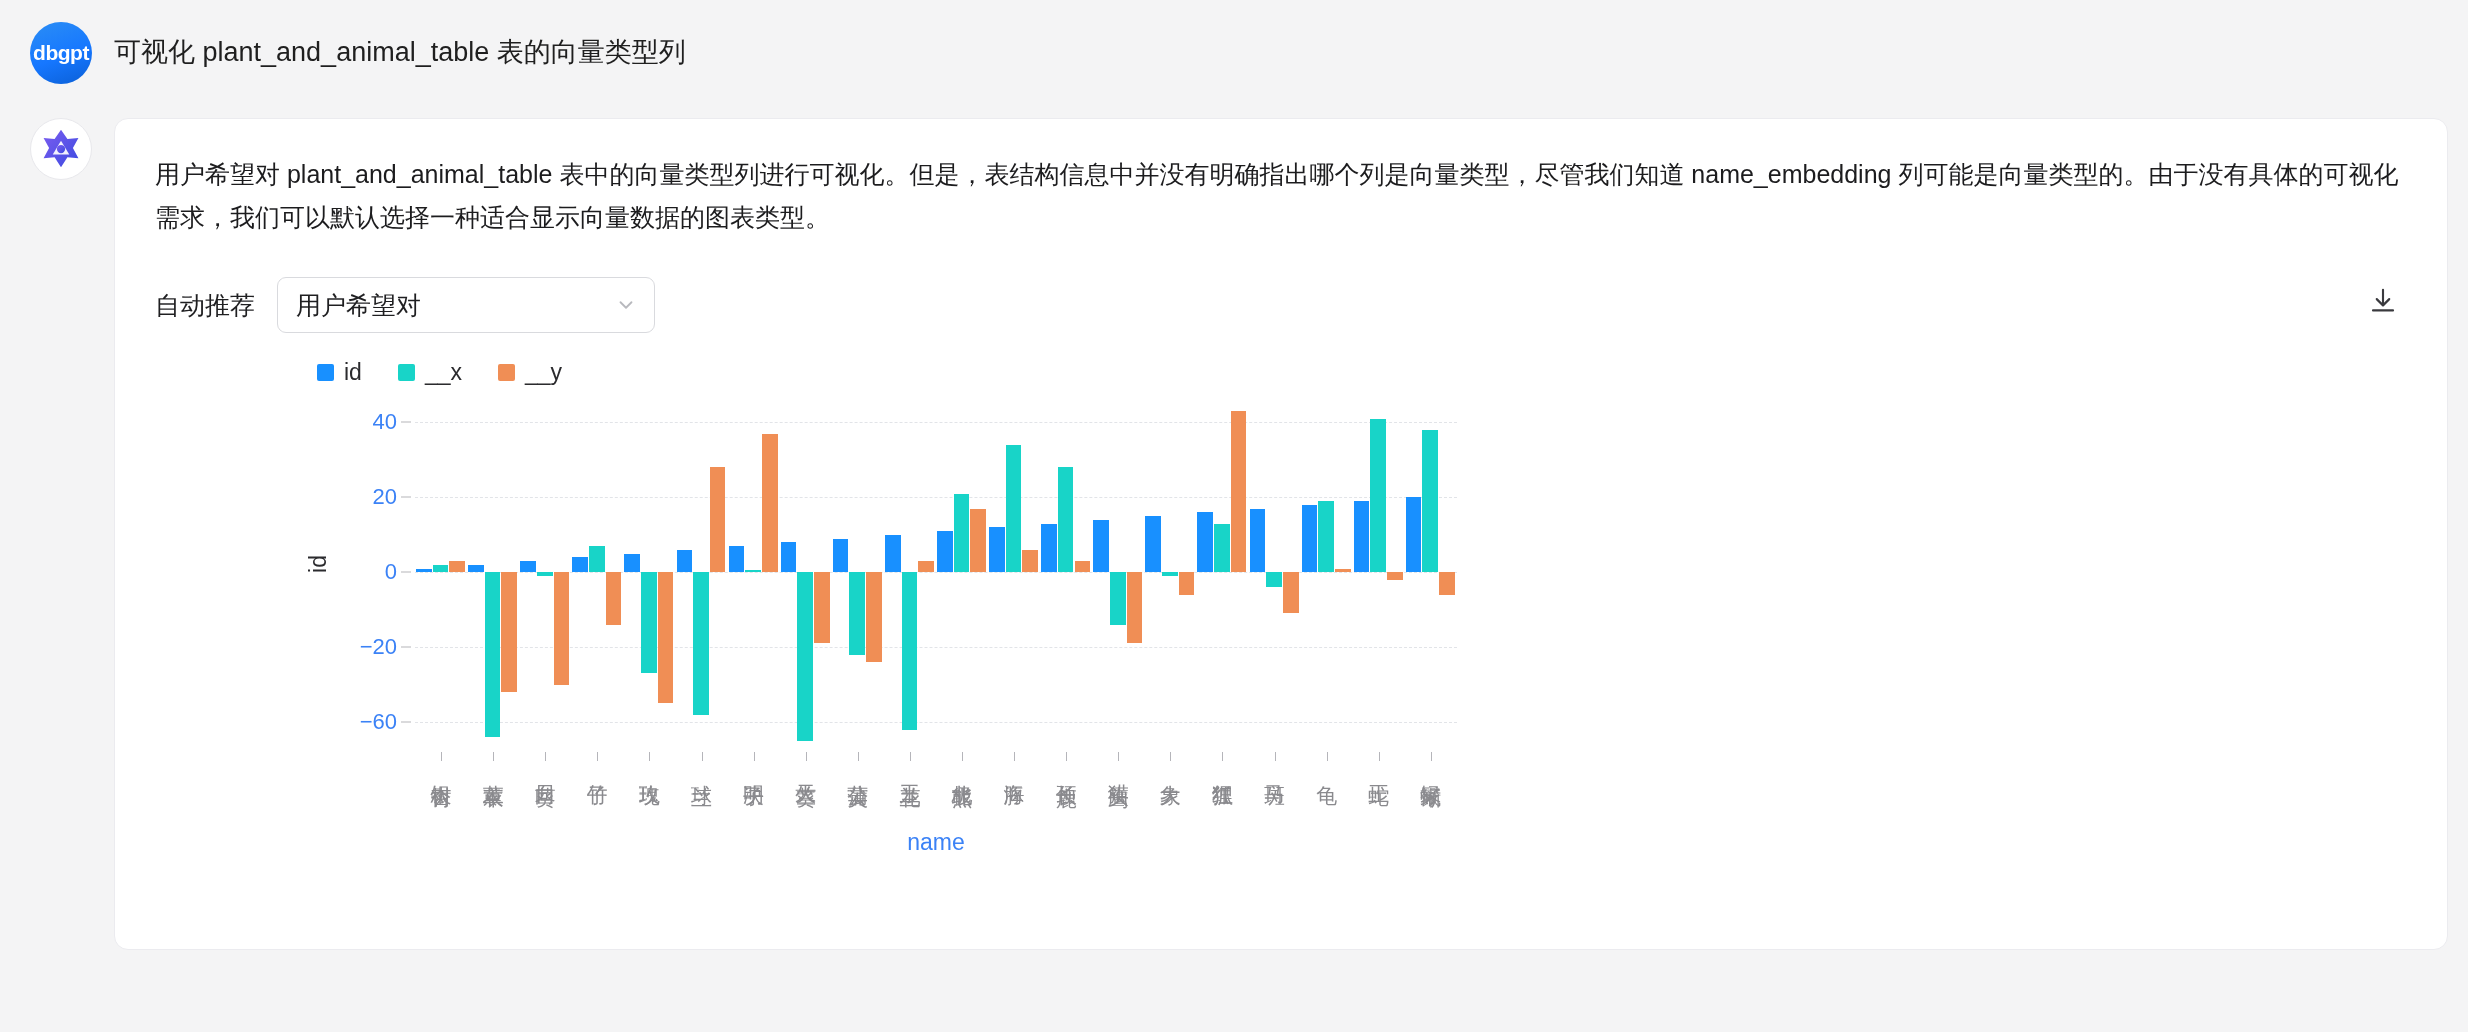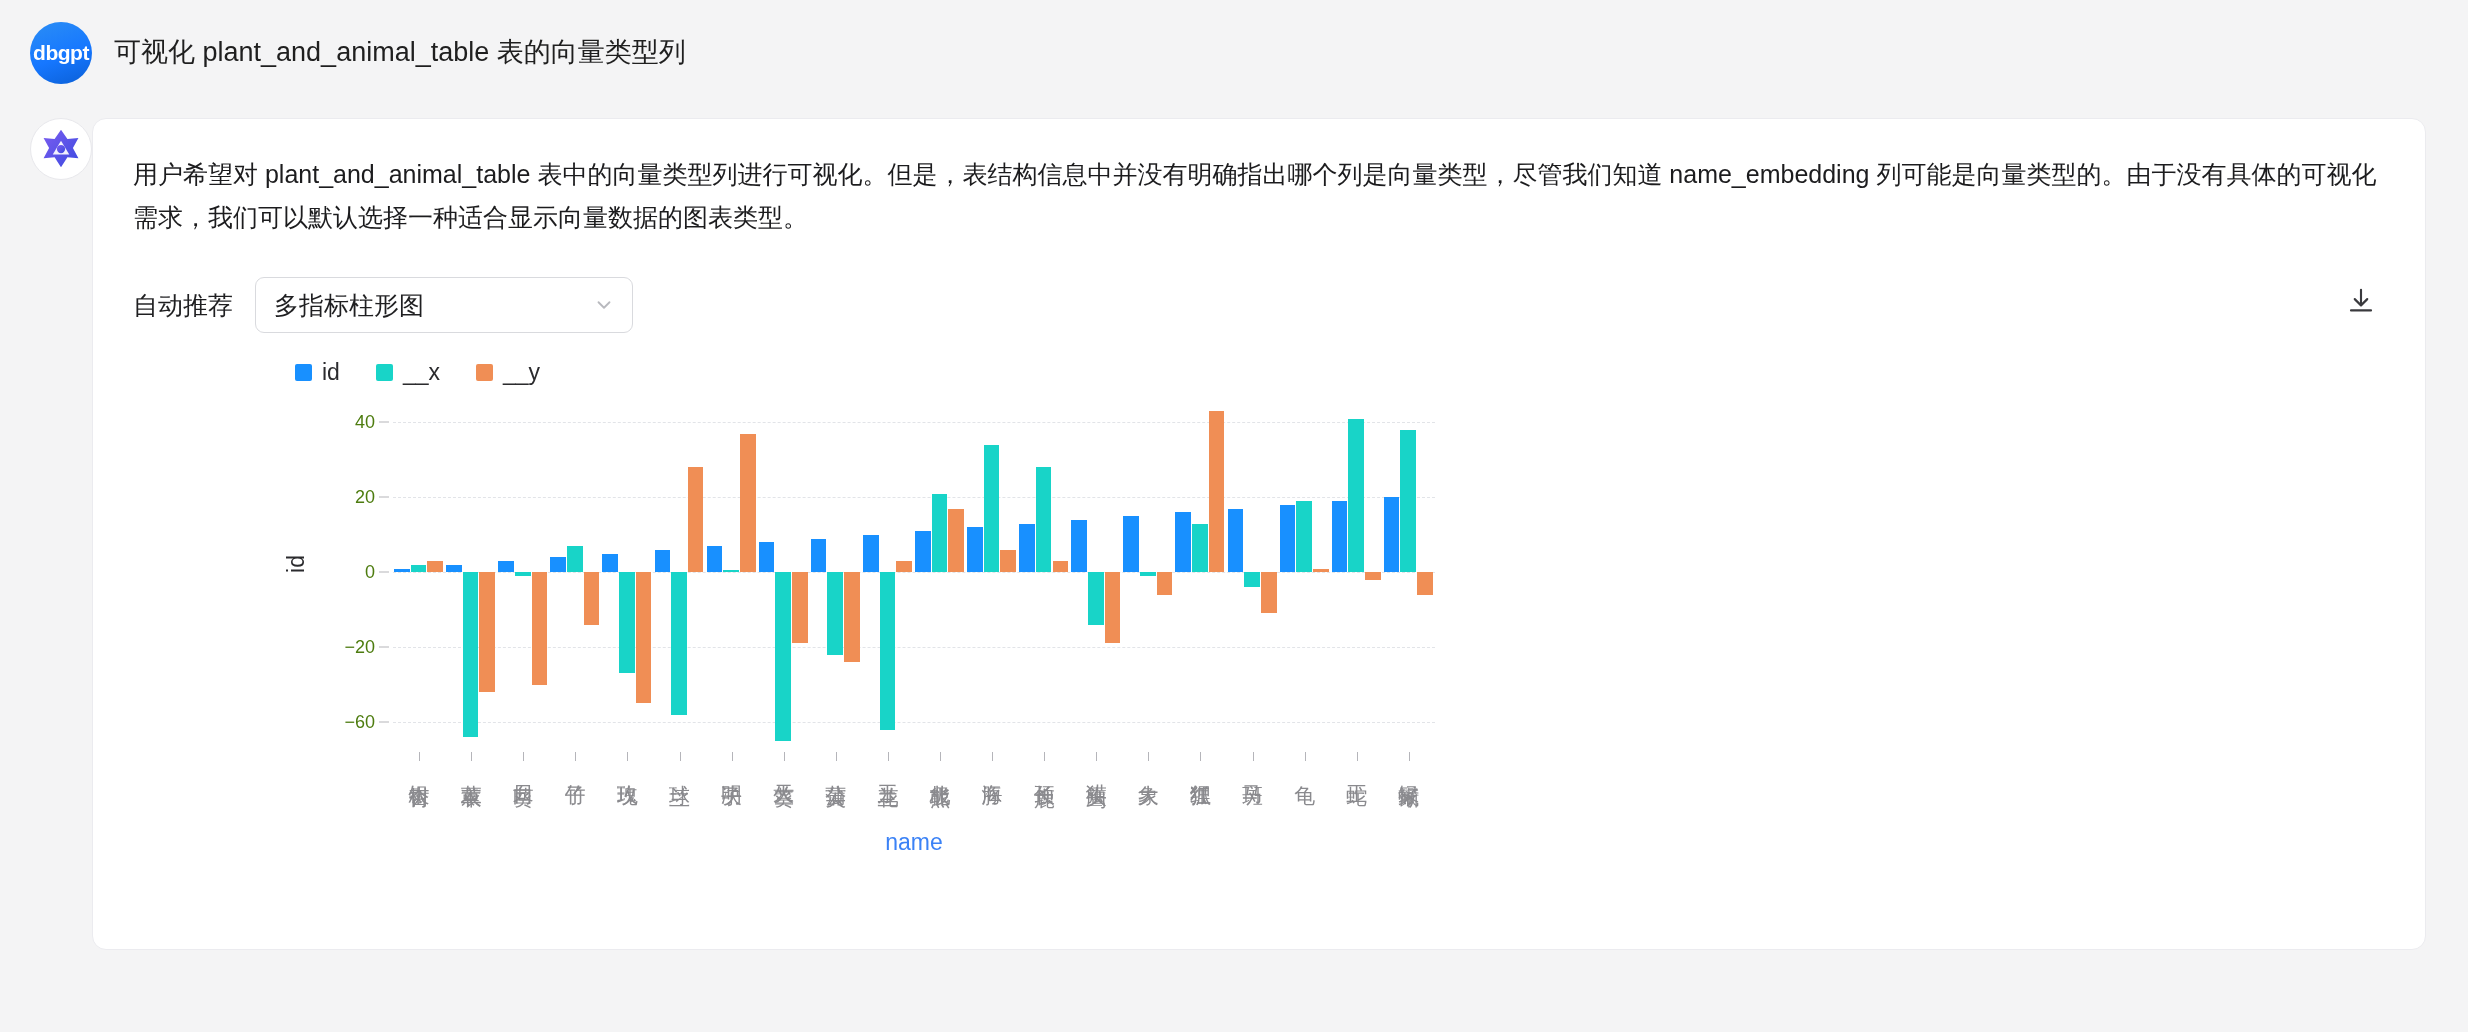--- a/index.html
+++ b/index.html
@@ -25,21 +25,21 @@
     color: #fff; font-size: 21px; font-weight: 700;
     display: flex; align-items: center; justify-content: center;
     letter-spacing: -0.5px; flex: 0 0 auto; overflow: hidden;
   }
   .header-title {
     font-size: 27px; color: #1f1f1f; line-height: 1.3;
     white-space: nowrap;
   }
 
   
-  .msg-row { display: flex; padding: 34px 0 0 30px; }
+  .msg-row { display: flex; gap: 22px; padding: 34px 0 0 30px; }
   .bot-avatar {
     width: 62px; height: 62px; border-radius: 50%;
     background: #ffffff; border: 1px solid #e8e8ec;
     display: flex; align-items: center; justify-content: center;
     flex: 0 0 auto;
   }
   .card {
     width: 2334px;
     background: #fff;
     border: 1px solid #ebebef;
@@ -109,21 +109,21 @@
     margin-left: 260px;
     width: 1042px;
   }
   .gridline {
     position: absolute; left: 0; width: 100%;
     border-top: 1px dashed #e2e4e8; height: 0;
   }
   .ytick {
     position: absolute; right: calc(100% + 18px);
     transform: translateY(-50%);
-    font-size: 18px; color: #4d7c0f; white-space: nowrap;
+    font-size: 22px; color: #3b82f6; white-space: nowrap;
   }
   .ytick-mark {
     position: absolute; right: calc(100% + 4px); width: 10px;
     border-top: 1px solid #b5b5ba; transform: translateY(-50%);
   }
   .bars {
     position: absolute; inset: 0;
     display: flex; align-items: stretch;
   }
   .group { flex: 1 1 0; position: relative; height: 100%; }
@@ -185,21 +185,21 @@
     </div>
 
     <div class="card">
 
       <div class="body-text">用户希望对 plant_and_animal_table 表中的向量类型列进行可视化。但是，表结构信息中并没有明确指出哪个列是向量类型，尽管我们知道 name_embedding 列可能是向量类型的。由于没有具体的可视化需求，我们可以默认选择一种适合显示向量数据的图表类型。</div>
 
 
       <div class="select-row">
         <div class="select-label">自动推荐</div>
         <div class="select-box">
-          <span class="select-value">多指标柱形图</span>
+          <span class="select-value">用户希望对</span>
           <svg class="chevron" viewBox="0 0 24 24" fill="none" stroke="#b8b9be" stroke-width="2">
             <path d="M6 9 L12 15 L18 9" stroke-linecap="round" stroke-linejoin="round"></path>
           </svg>
         </div>
         <div class="download-btn">
           <svg width="30" height="30" viewBox="0 0 24 24" fill="none" stroke="#3a3a3e" stroke-width="1.7">
             <path d="M12 3 L12 15 M7 10.5 L12 15.5 L17 10.5" stroke-linecap="round" stroke-linejoin="round"></path>
             <path d="M4 19.5 L20 19.5" stroke-linecap="round"></path>
           </svg>
         </div>

